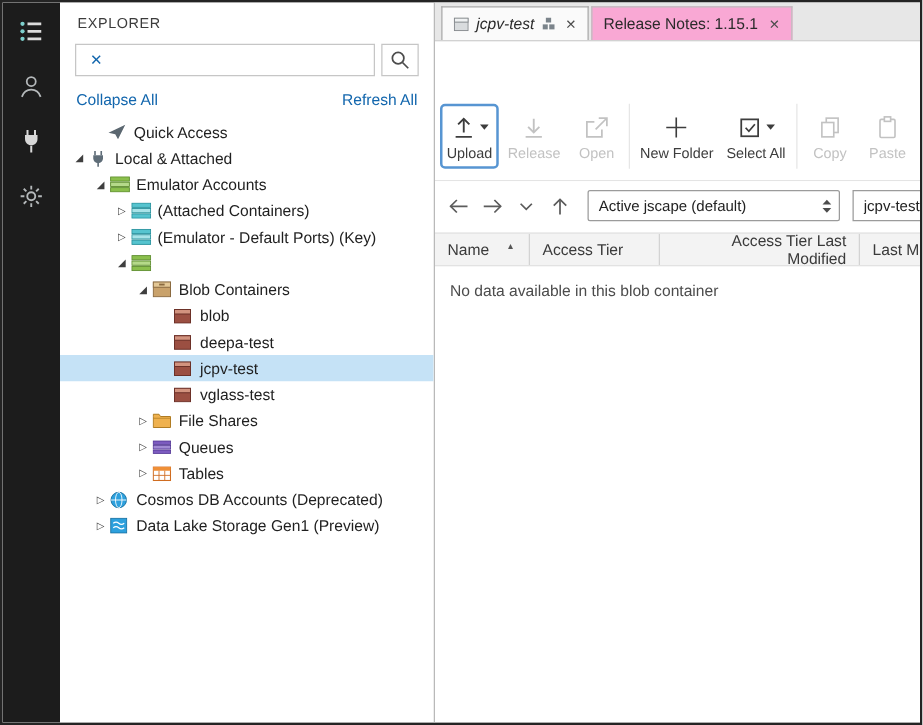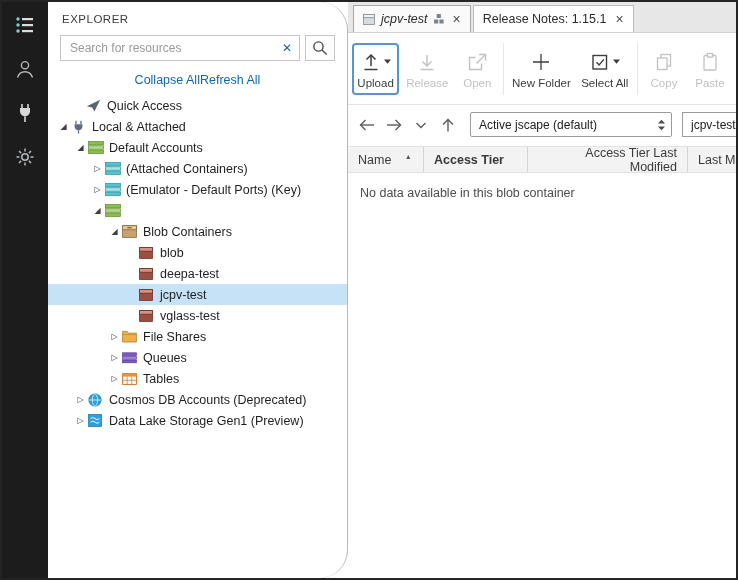--- a/index.html
+++ b/index.html
@@ -8,49 +8,49 @@
     width:738px;height:580px;border:2px solid #242424;background:#fff;
     display:flex;overflow:hidden;position:relative;
     font-family:"Liberation Sans",sans-serif;font-size:12px;color:#333;
   }
   
   .activity-bar{width:46px;flex:none;background:#1c1c1c;display:flex;flex-direction:column;
     align-items:center;padding-top:8px;gap:14px;}
   .ab-item{width:30px;height:30px;display:flex;align-items:center;justify-content:center;cursor:pointer;}
   
   .explorer{width:300px;flex:none;border-right:1px solid #b9b9b9;display:flex;flex-direction:column;
-    background:#fff;overflow:hidden;border-radius:28px;}
+    background:#fff;overflow:hidden;}
   .explorer-title{font-size:11.5px;color:#3c3c3c;letter-spacing:.5px;padding:11px 14px 5px;}
   .search-row{display:flex;align-items:center;padding:5px 12px 4px;gap:5px;}
   .search-box{flex:1;display:flex;align-items:center;border:1px solid #c6c6c6;height:26px;background:#fff;padding:0 7px;min-width:0;}
   .search-box input{border:0;outline:0;flex:1;font-size:12px;font-family:inherit;color:#333;min-width:0;background:transparent;}
   .search-box input::placeholder{color:#9a9a9a;}
   .search-clear{color:var(--link,#1266ad);font-size:12px;cursor:pointer;padding-left:4px;line-height:1;}
   .search-btn{width:30px;height:26px;flex:none;border:1px solid #c6c6c6;background:#fff;display:flex;
     align-items:center;justify-content:center;cursor:pointer;padding:0;}
-  .links-row{display:flex;justify-content:center;padding:8px 13px 6px;font-size:12.5px;}
+  .links-row{display:flex;justify-content:space-between;padding:8px 13px 6px;font-size:12.5px;}
   .links-row a{color:var(--link,#1266ad);text-decoration:none;cursor:pointer;}
   .tree{flex:1;overflow:hidden;padding-top:2px;}
   .tree-row{display:flex;align-items:center;height:21px;cursor:pointer;font-size:12.5px;color:#1f1f1f;white-space:nowrap;}
   .tree-row.selected{background:var(--selection,#c5e2f6);}
   .expander{width:15px;flex:none;font-size:8px;color:#3f3f3f;text-align:center;line-height:1;}
   .tree-icon{width:19px;flex:none;display:flex;align-items:center;}
   .tree-label{padding-left:2px;}
   
   .main{flex:1;display:flex;flex-direction:column;min-width:0;background:#fff;}
   .tab-bar{height:31px;flex:none;background:#e7e7e7;display:flex;align-items:flex-end;
     padding:4px 0 0 5px;border-bottom:1px solid #d2d2d2;gap:2px;}
   .tab{display:flex;align-items:center;height:27px;padding:0 9px;font-size:12.5px;color:#2b2b2b;
-    background:#ffffff;border:1px solid #bdbdbd;border-bottom:none;cursor:pointer;gap:6px;}
+    background:#f9a8d4;border:1px solid #bdbdbd;border-bottom:none;cursor:pointer;gap:6px;}
   .tab.active{background:#fafafa;border-color:#a6a6a6;}
   .tab-label.italic{font-style:italic;}
   .tab-close{font-size:14px;color:#4d4d4d;margin-left:3px;cursor:pointer;line-height:1;}
   .tab-icn{display:flex;align-items:center;}
   .toolbar{flex:none;display:flex;align-items:center;padding:5px 3px;background:#fff;
-    border-bottom:1px solid #e4e4e4;height:72px;overflow:hidden;}
+    border-bottom:1px solid #e4e4e4;height:72px;overflow:hidden;margin-top:40px;}
   .tb-btn{display:flex;flex-direction:column;align-items:center;padding:5px 6px 4px;margin:0 1px;
     border:2px solid transparent;border-radius:4px;color:#3d3d3d;cursor:pointer;min-width:44px;}
   .tb-btn.disabled{color:#c2c2c2;cursor:default;}
   .tb-btn.highlighted{border-color:var(--accent,#5795d2);}
   .tb-icon{height:24px;display:flex;align-items:center;gap:2px;}
   .tb-label{font-size:11.5px;margin-top:3px;white-space:nowrap;}
   .tb-sep{width:1px;height:52px;background:#e6e6e6;margin:0 3px;flex:none;align-self:center;}
   .nav-row{flex:none;display:flex;align-items:center;gap:5px;padding:7px 0 7px 8px;overflow:hidden;background:#fff;}
   .nav-btn{width:22px;height:22px;display:flex;align-items:center;justify-content:center;color:#5c5c5c;cursor:pointer;flex:none;}
   .filter-select{flex:none;width:202px;height:25px;border:1px solid #9b9b9b;border-radius:2px;display:flex;
@@ -109,21 +109,20 @@
             <path d="M11 2.5v3M11 16.5v3M2.5 11h3M16.5 11h3M5 5l2.1 2.1M14.9 14.9L17 17M17 5l-2.1 2.1M7.1 14.9L5 17"></path>
           </svg>
         </span>
       </div>
     </nav>
 
   <aside class="explorer">
     <div class="explorer-title">EXPLORER</div>
     <div class="search-row">
       <div class="search-box">
-        <input type="text" placeholder="Search for resources" style="">
         <span class="search-clear">✕</span>
       </div>
       <button class="search-btn">
         <span class="svgwrap" id="searchIcon">
             <svg width="16" height="16" viewBox="0 0 16 16" fill="none" stroke="#4c4c4c" stroke-width="1.4">
               <circle cx="6.5" cy="6.5" r="4.6"></circle>
               <path d="M10 10l4.6 4.6"></path>
             </svg>
           </span>
       </button>
@@ -155,21 +154,21 @@
         </div>
         <div class="tree-row" style="padding-left: 25px;">
           <span class="expander">◢</span>
           <span class="tree-icon">
             <svg width="16" height="13" viewBox="0 0 16 13">
               <rect x=".5" y=".5" width="15" height="3.4" fill="#8bbf4d" stroke="#5a8a2a" stroke-width=".7"></rect>
               <rect x=".5" y="4.8" width="15" height="3.4" fill="#b5d98a" stroke="#5a8a2a" stroke-width=".7"></rect>
               <rect x=".5" y="9.1" width="15" height="3.4" fill="#8bbf4d" stroke="#5a8a2a" stroke-width=".7"></rect>
             </svg>
           </span>
-          <span class="tree-label">Default Accounts</span>
+          <span class="tree-label">Emulator Accounts</span>
         </div>
         <div class="tree-row" style="padding-left: 42px;">
           <span class="expander">▷</span>
           <span class="tree-icon">
             <svg width="16" height="13" viewBox="0 0 16 13">
               <rect x=".5" y=".5" width="15" height="3.4" fill="#56c4cf" stroke="#238f9a" stroke-width=".7"></rect>
               <rect x=".5" y="4.8" width="15" height="3.4" fill="#a8e3e8" stroke="#238f9a" stroke-width=".7"></rect>
               <rect x=".5" y="9.1" width="15" height="3.4" fill="#56c4cf" stroke="#238f9a" stroke-width=".7"></rect>
             </svg>
           </span>
@@ -435,21 +434,21 @@
             </svg>
           </span>
       </div>
       <input class="path-input" type="text" value="jcpv-test" style="">
     </div>
     <div class="table-header" id="tableHeader">
         <div class="th" style="width: 76px;">
           <span>Name</span>
           <span class="sort-caret">▴</span>
         </div>
-        <div class="th" style="width: 104px; font-weight: bold;">
+        <div class="th" style="width: 104px;">
           <span>Access Tier</span>
         </div>
         <div class="th" style="width: 160px; text-align: right;">
           <span>Access Tier Last Modified</span>
         </div>
         <div class="th" style="width: 110px;">
           <span>Last M</span>
         </div>
       </div>
     <div class="empty-msg">No data available in this blob container</div>

